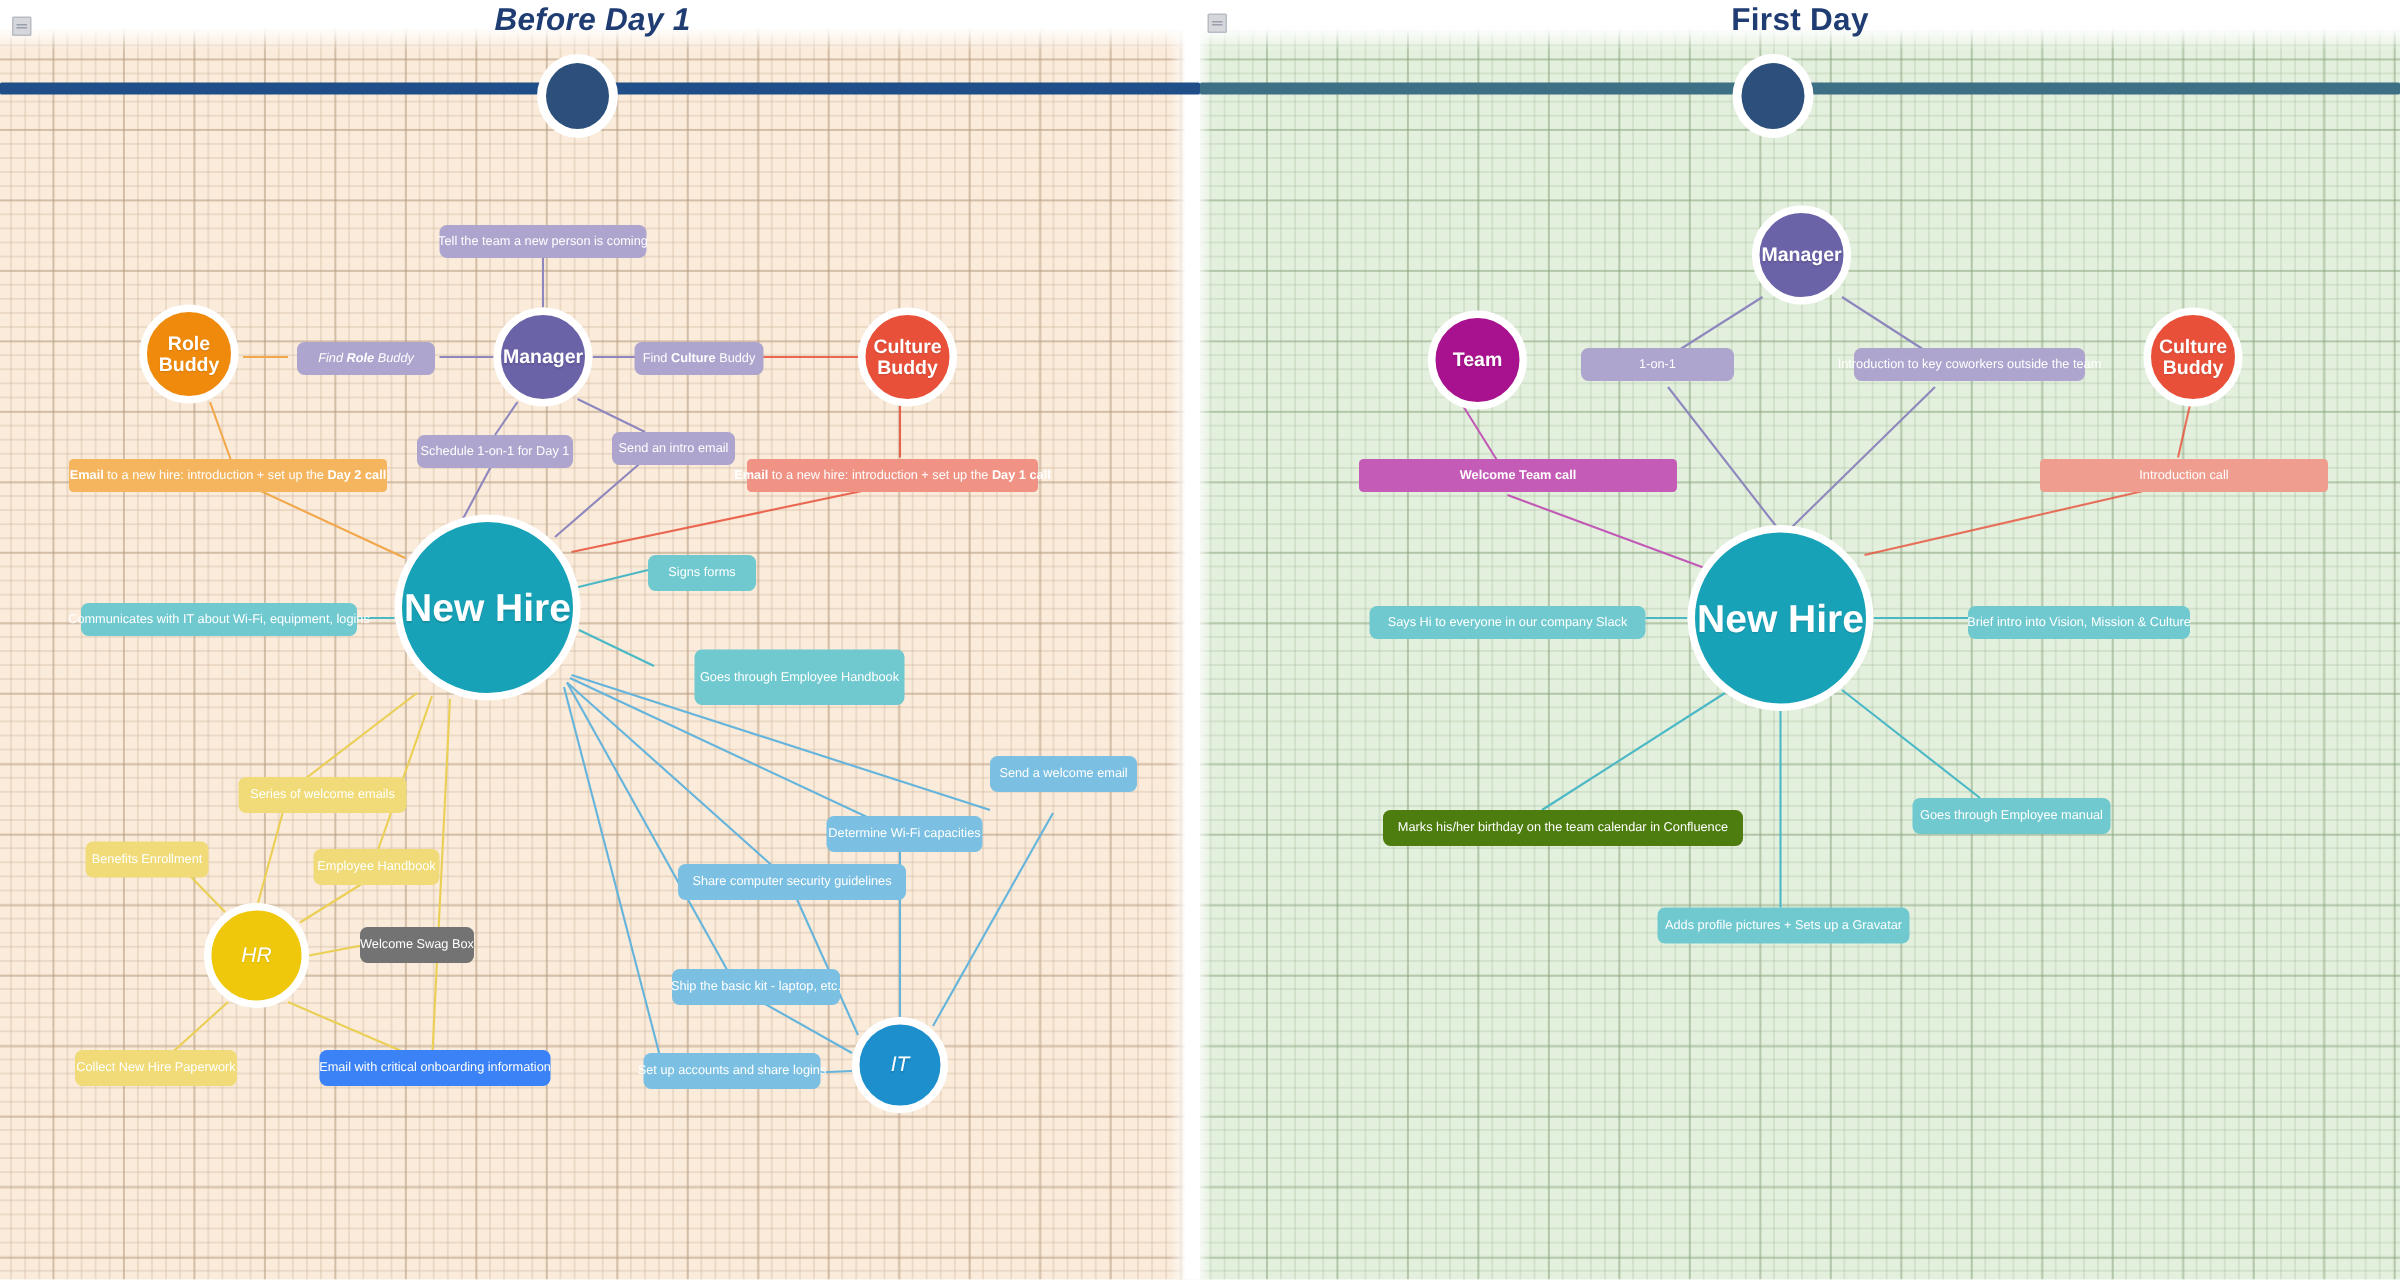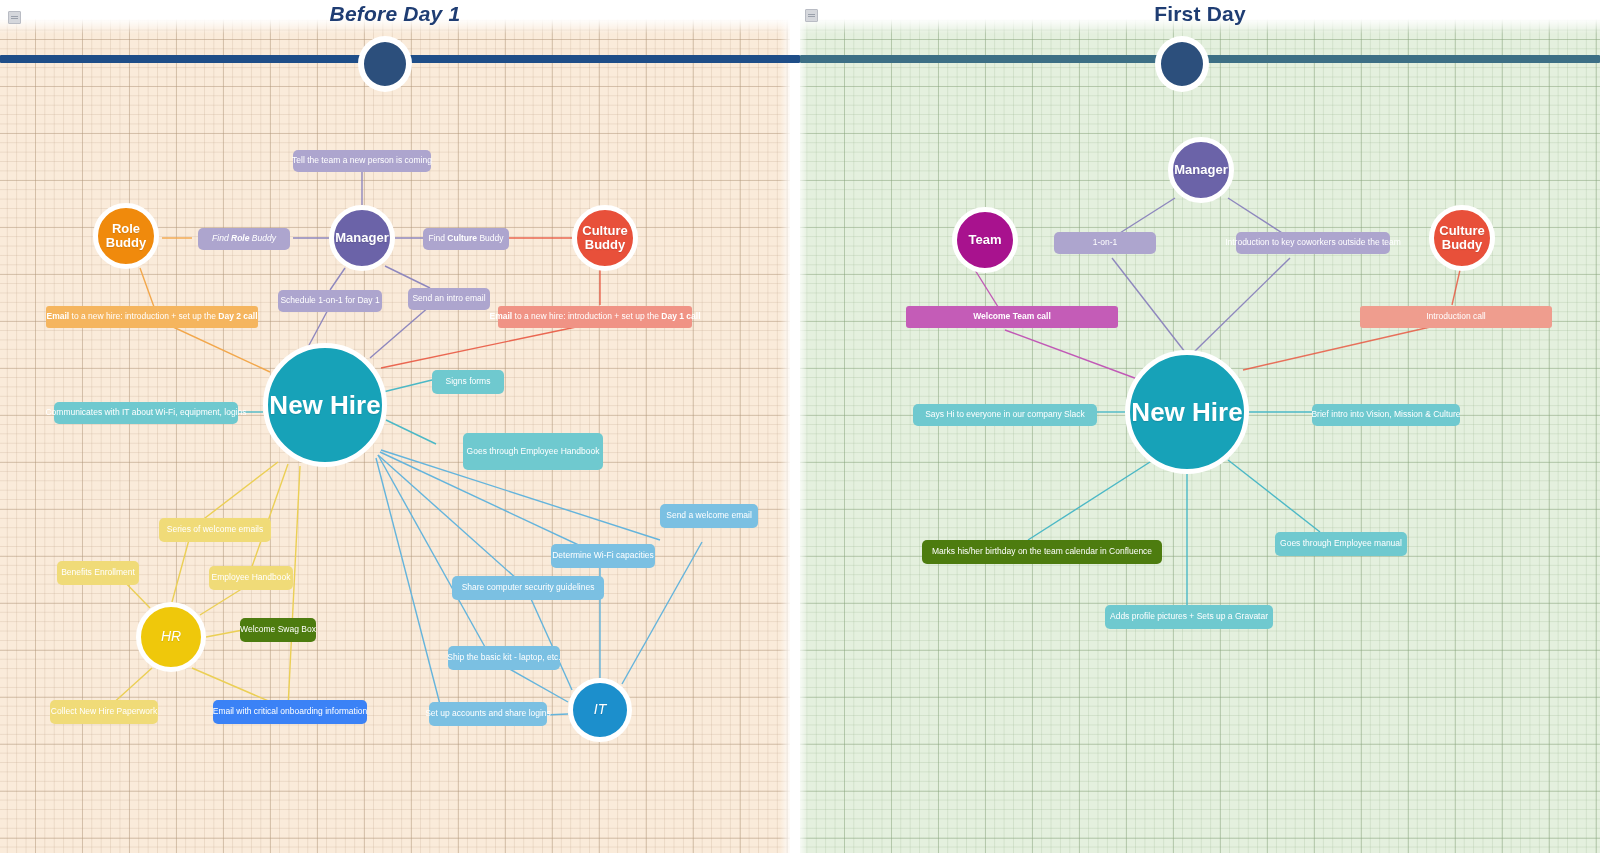--- a/index.html
+++ b/index.html
@@ -237,21 +237,21 @@
     <span><b>Email</b><span> to a new hire: introduction + set up the </span><b>Day 1 call</b></span>
   </div>
 
   <div class="chip" style="left:54px;top:402px;width:184px;height:22px;background:#6FC9CF;">Communicates with IT about Wi-Fi, equipment, logins</div>
   <div class="chip" style="left:432px;top:370px;width:72px;height:24px;background:#6FC9CF;">Signs forms</div>
   <div class="chip" style="left:436px;top:433px;width:140px;height:37px;background:#6FC9CF;margin-left:27px;">Goes through Employee Handbook</div>
 
   <div class="chip" style="left:136px;top:518px;width:112px;height:24px;background:#F0DB78;margin-left:23px;">Series of welcome emails</div>
   <div class="chip" style="left:57px;top:561px;width:82px;height:24px;background:#F0DB78;">Benefits Enrollment</div>
   <div class="chip" style="left:209px;top:566px;width:84px;height:24px;background:#F0DB78;">Employee Handbook</div>
-  <div class="chip" style="left:240px;top:618px;width:76px;height:24px;background:#4d7c0f;">Welcome Swag Box</div>
+  <div class="chip" style="left:240px;top:618px;width:76px;height:24px;background:#737373;">Welcome Swag Box</div>
   <div class="chip" style="left:50px;top:700px;width:108px;height:24px;background:#F0DB78;">Collect New Hire Paperwork</div>
   <div class="chip" style="left:213px;top:700px;width:154px;height:24px;background:#3b82f6;">Email with critical onboarding information</div>
 
   <div class="chip" style="left:660px;top:504px;width:98px;height:24px;background:#7BC0E2;">Send a welcome email</div>
   <div class="chip" style="left:551px;top:544px;width:104px;height:24px;background:#7BC0E2;">Determine  Wi-Fi capacities</div>
   <div class="chip" style="left:452px;top:576px;width:152px;height:24px;background:#7BC0E2;">Share computer security guidelines</div>
   <div class="chip" style="left:448px;top:646px;width:112px;height:24px;background:#7BC0E2;">Ship the basic kit - laptop, etc.</div>
   <div class="chip" style="left:429px;top:702px;width:118px;height:24px;background:#7BC0E2;">Set up accounts and share logins</div>
 
   <div class="hub big" style="left:1125px;top:350px;width:124px;height:124px;background:#17A2B8;">New Hire</div>

